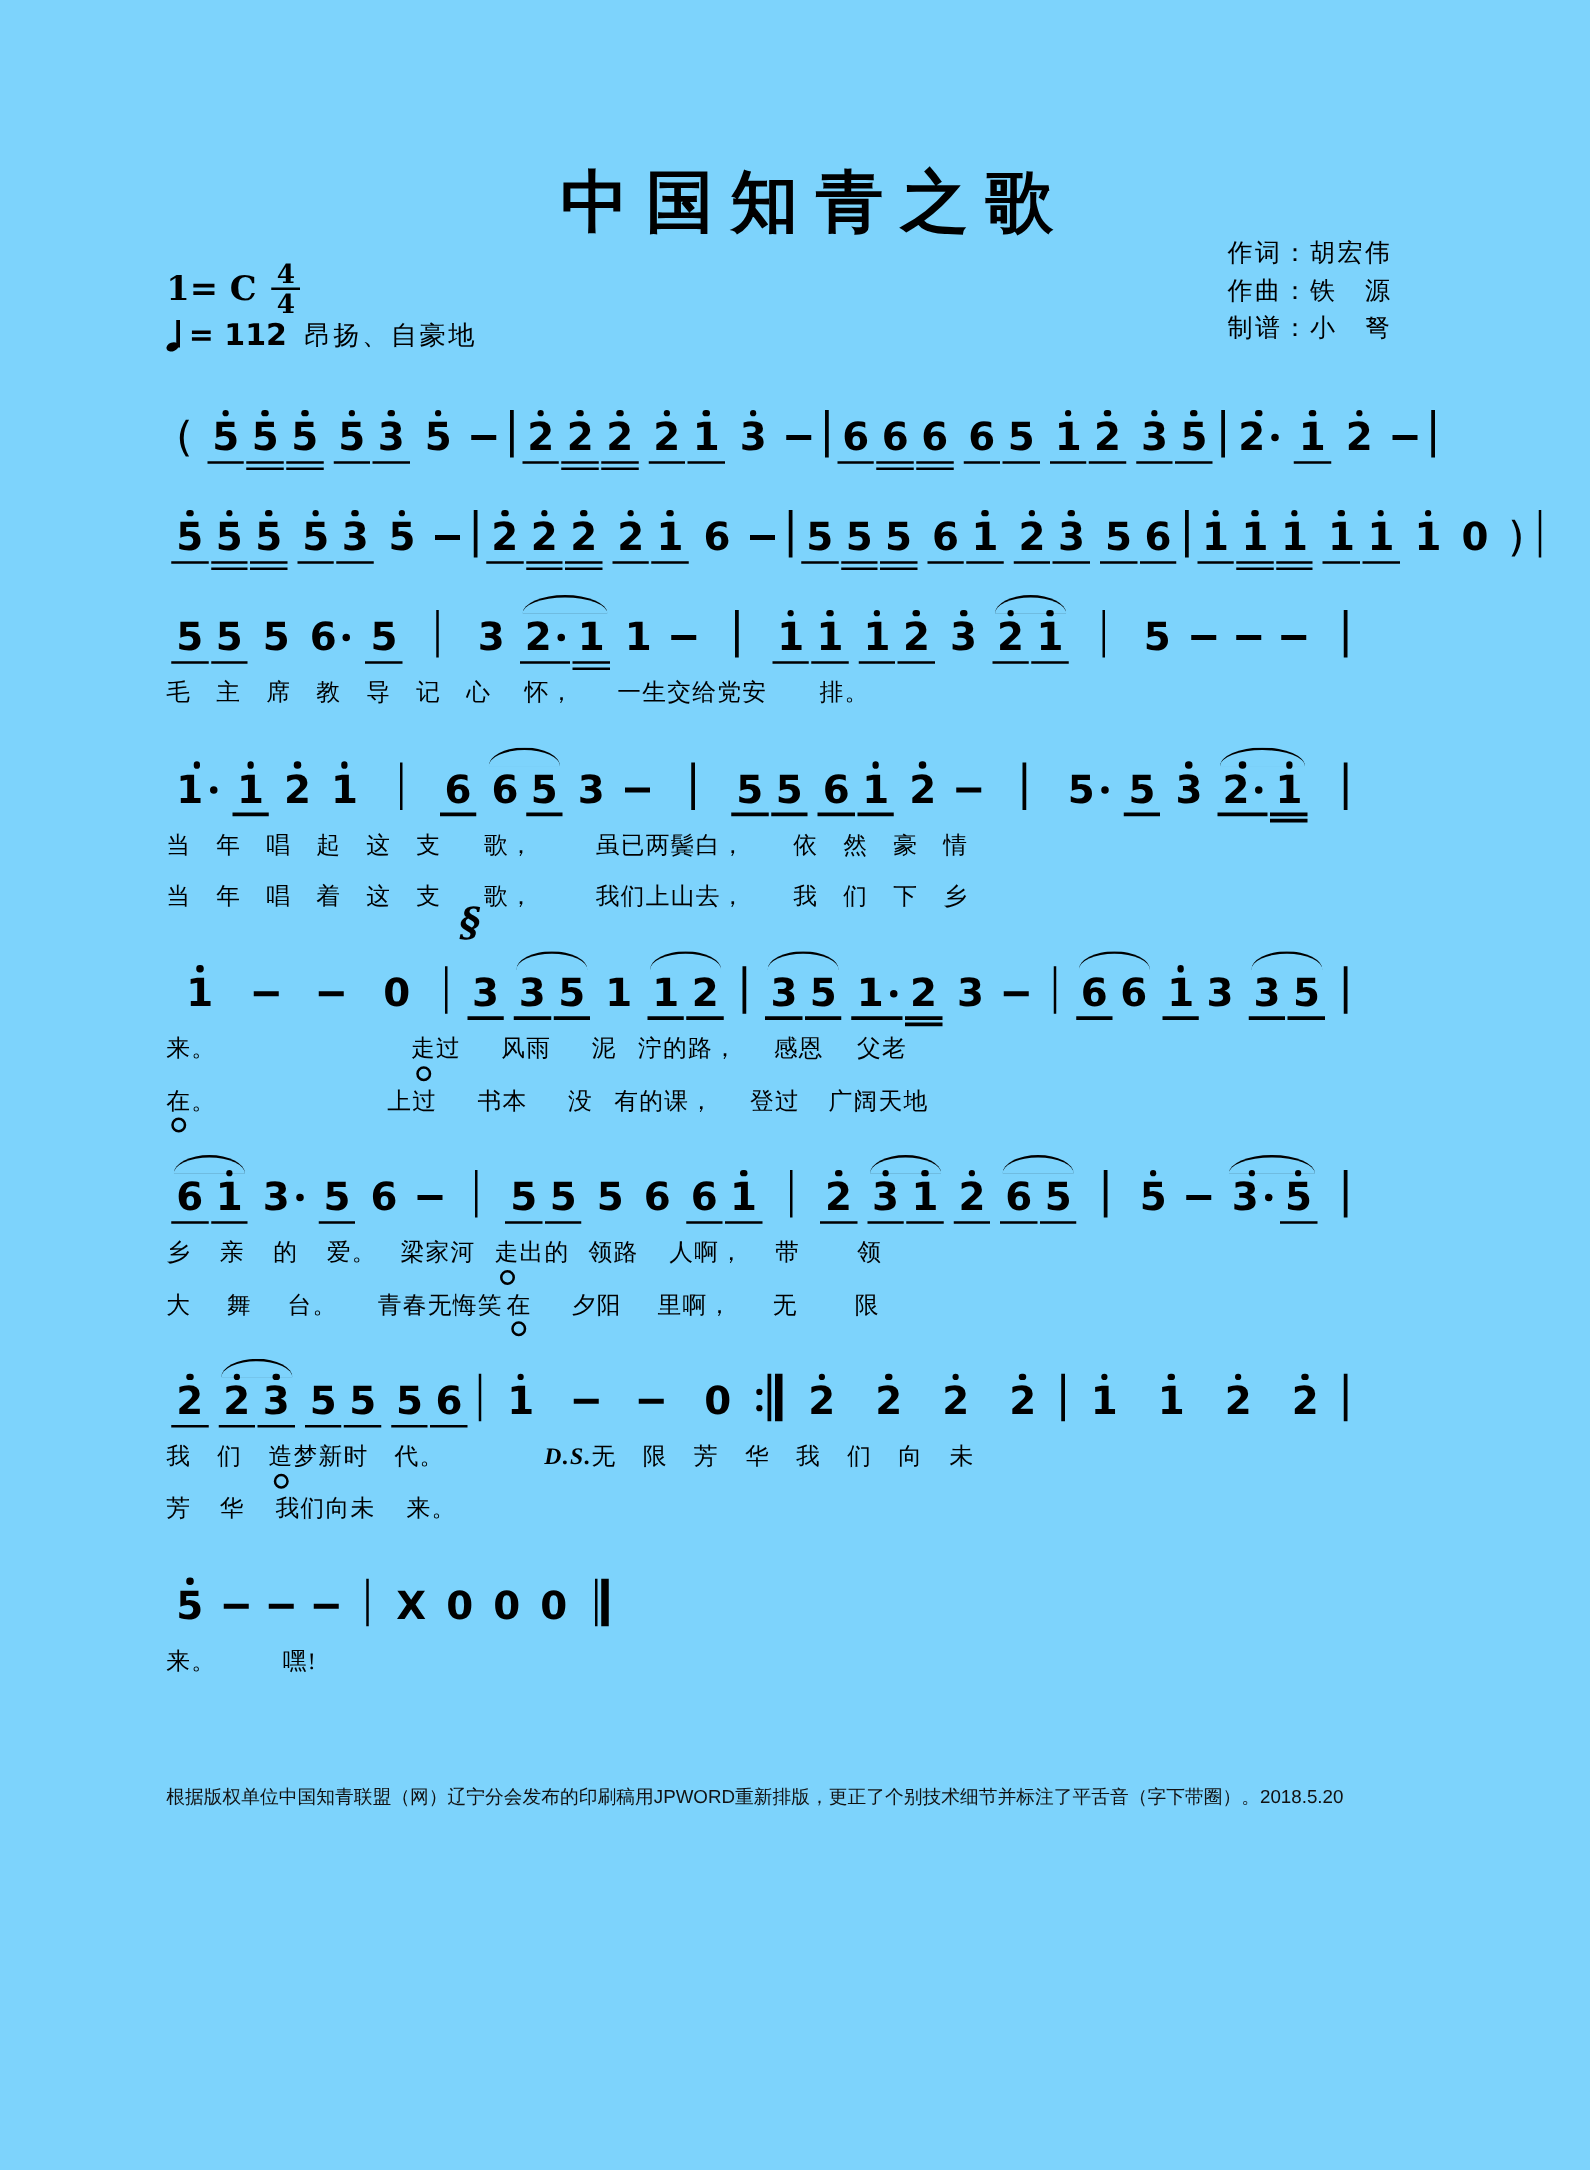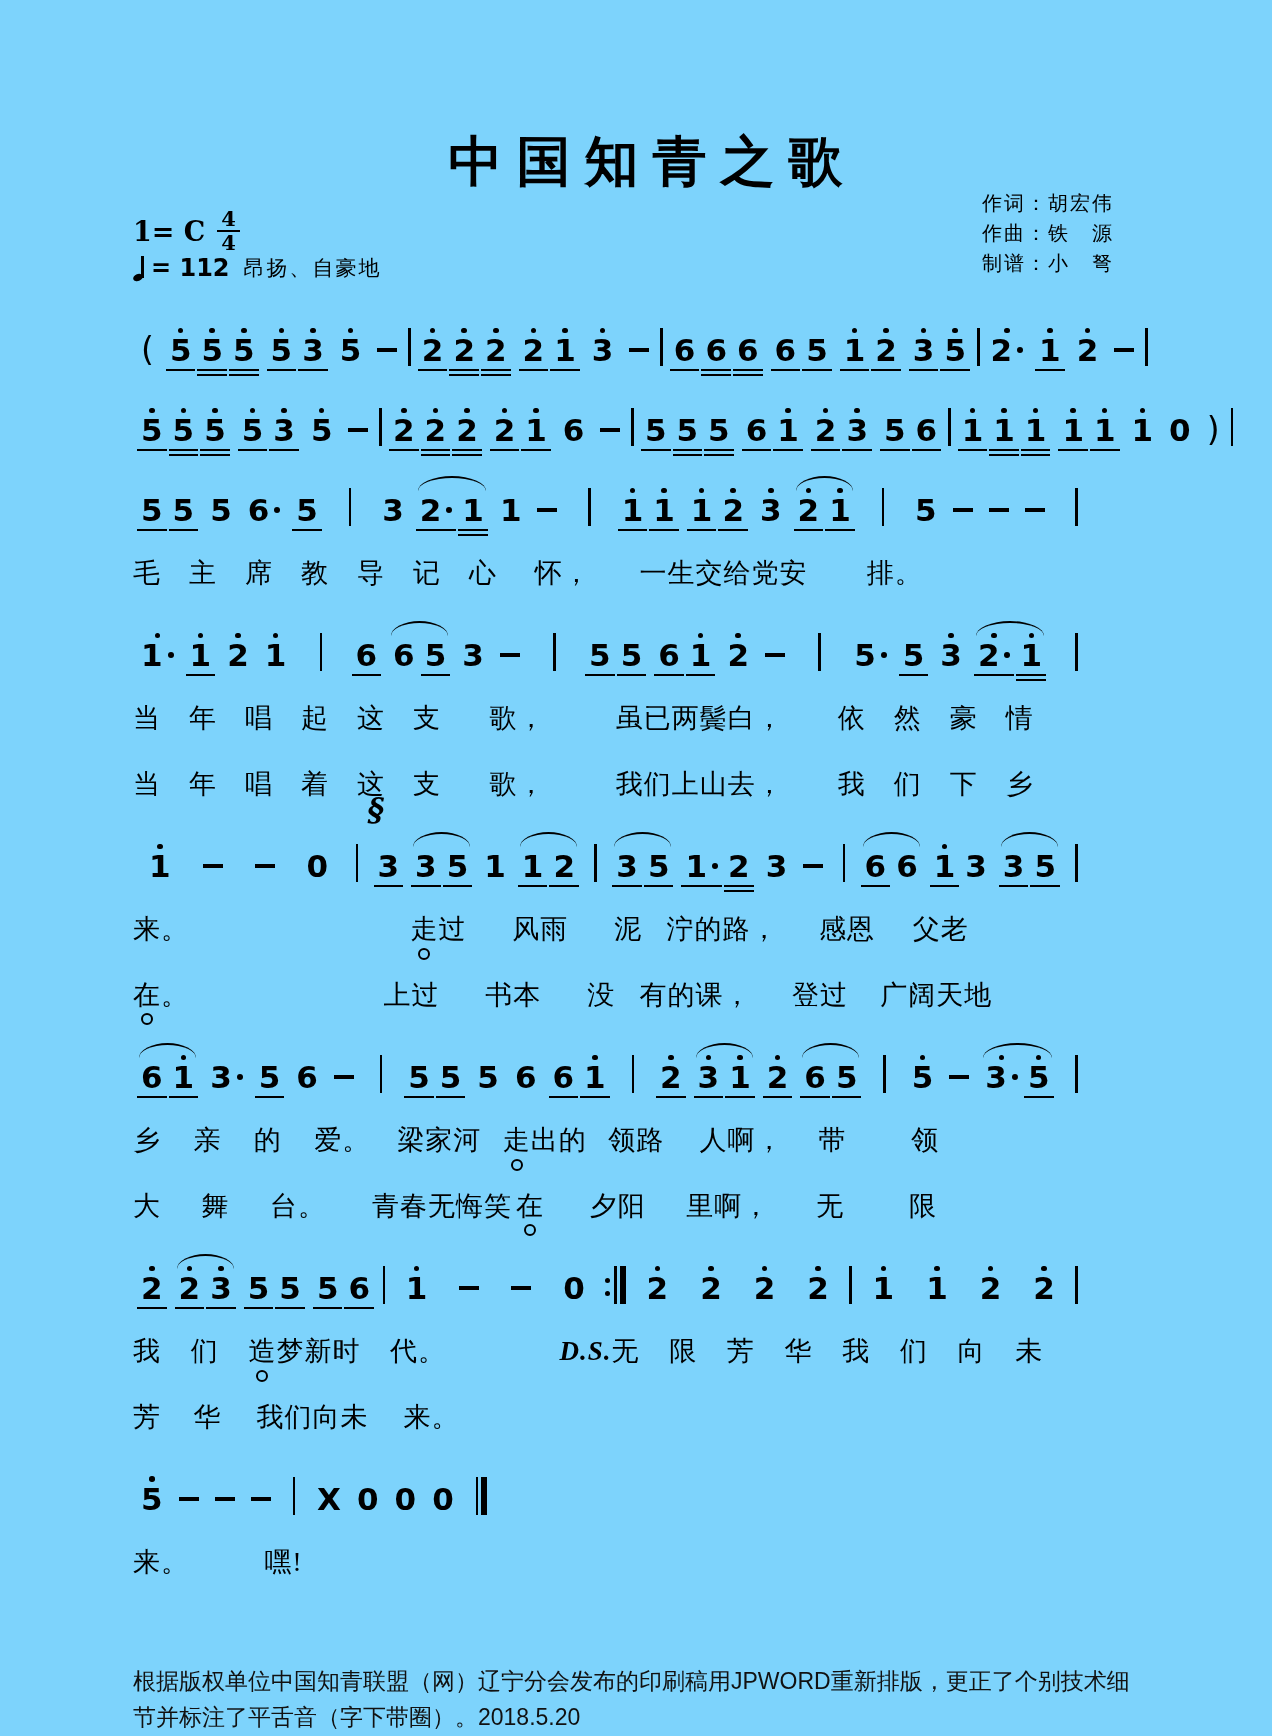--- a/index.html
+++ b/index.html
@@ -46,28 +46,28 @@
   .arc{position:absolute;left:3px;right:3px;top:-6px;height:13px;border-top:2.5px solid #000;
        border-radius:50%/100% 100% 0 0;}
   .barw{display:flex;align-items:flex-end;margin:0 3px;}
   .bar{width:2.5px;height:38px;background:#000;display:inline-block;}
   .barthick{width:6px;height:38px;background:#000;display:inline-block;margin-left:3px;}
   .rptdots{display:flex;flex-direction:column;justify-content:center;height:34px;margin-right:4px;}
   .rptdot{width:5px;height:5px;background:#000;border-radius:50%;margin:4px 0;}
   .segno{position:absolute;top:-48px;left:-2px;font-family:"DejaVu Serif",serif;
          font-weight:700;font-size:32px;font-style:italic;}
   
-  .lyr{margin-top:29px;font-size:27px;letter-spacing:1px;line-height:1.35;white-space:nowrap;}
+  .lyr{margin-top:16px;font-size:19px;letter-spacing:1px;line-height:1.35;white-space:nowrap;}
   .seg{display:inline-block;position:relative;}
   .ring::after{content:"";position:absolute;left:50%;bottom:-12px;transform:translateX(-50%);
                width:8px;height:8px;border:2px solid #000;border-radius:50%;}
   .ds{font-weight:700;font-style:italic;font-family:"Liberation Serif",serif;}
   
   .footer{margin-top:84px;width:1010px;font-family:"Liberation Sans",sans-serif;
-          font-size:23px;line-height:1.55;color:#111;}
+          font-size:15px;line-height:1.55;color:#111;}
 </style>
 </head>
 <body>
 
 <div class="page">
   <div class="header">
     <div class="title">中国知青之歌</div>
     <div class="keysig">
       <span>1= C</span>
       <span class="frac">

